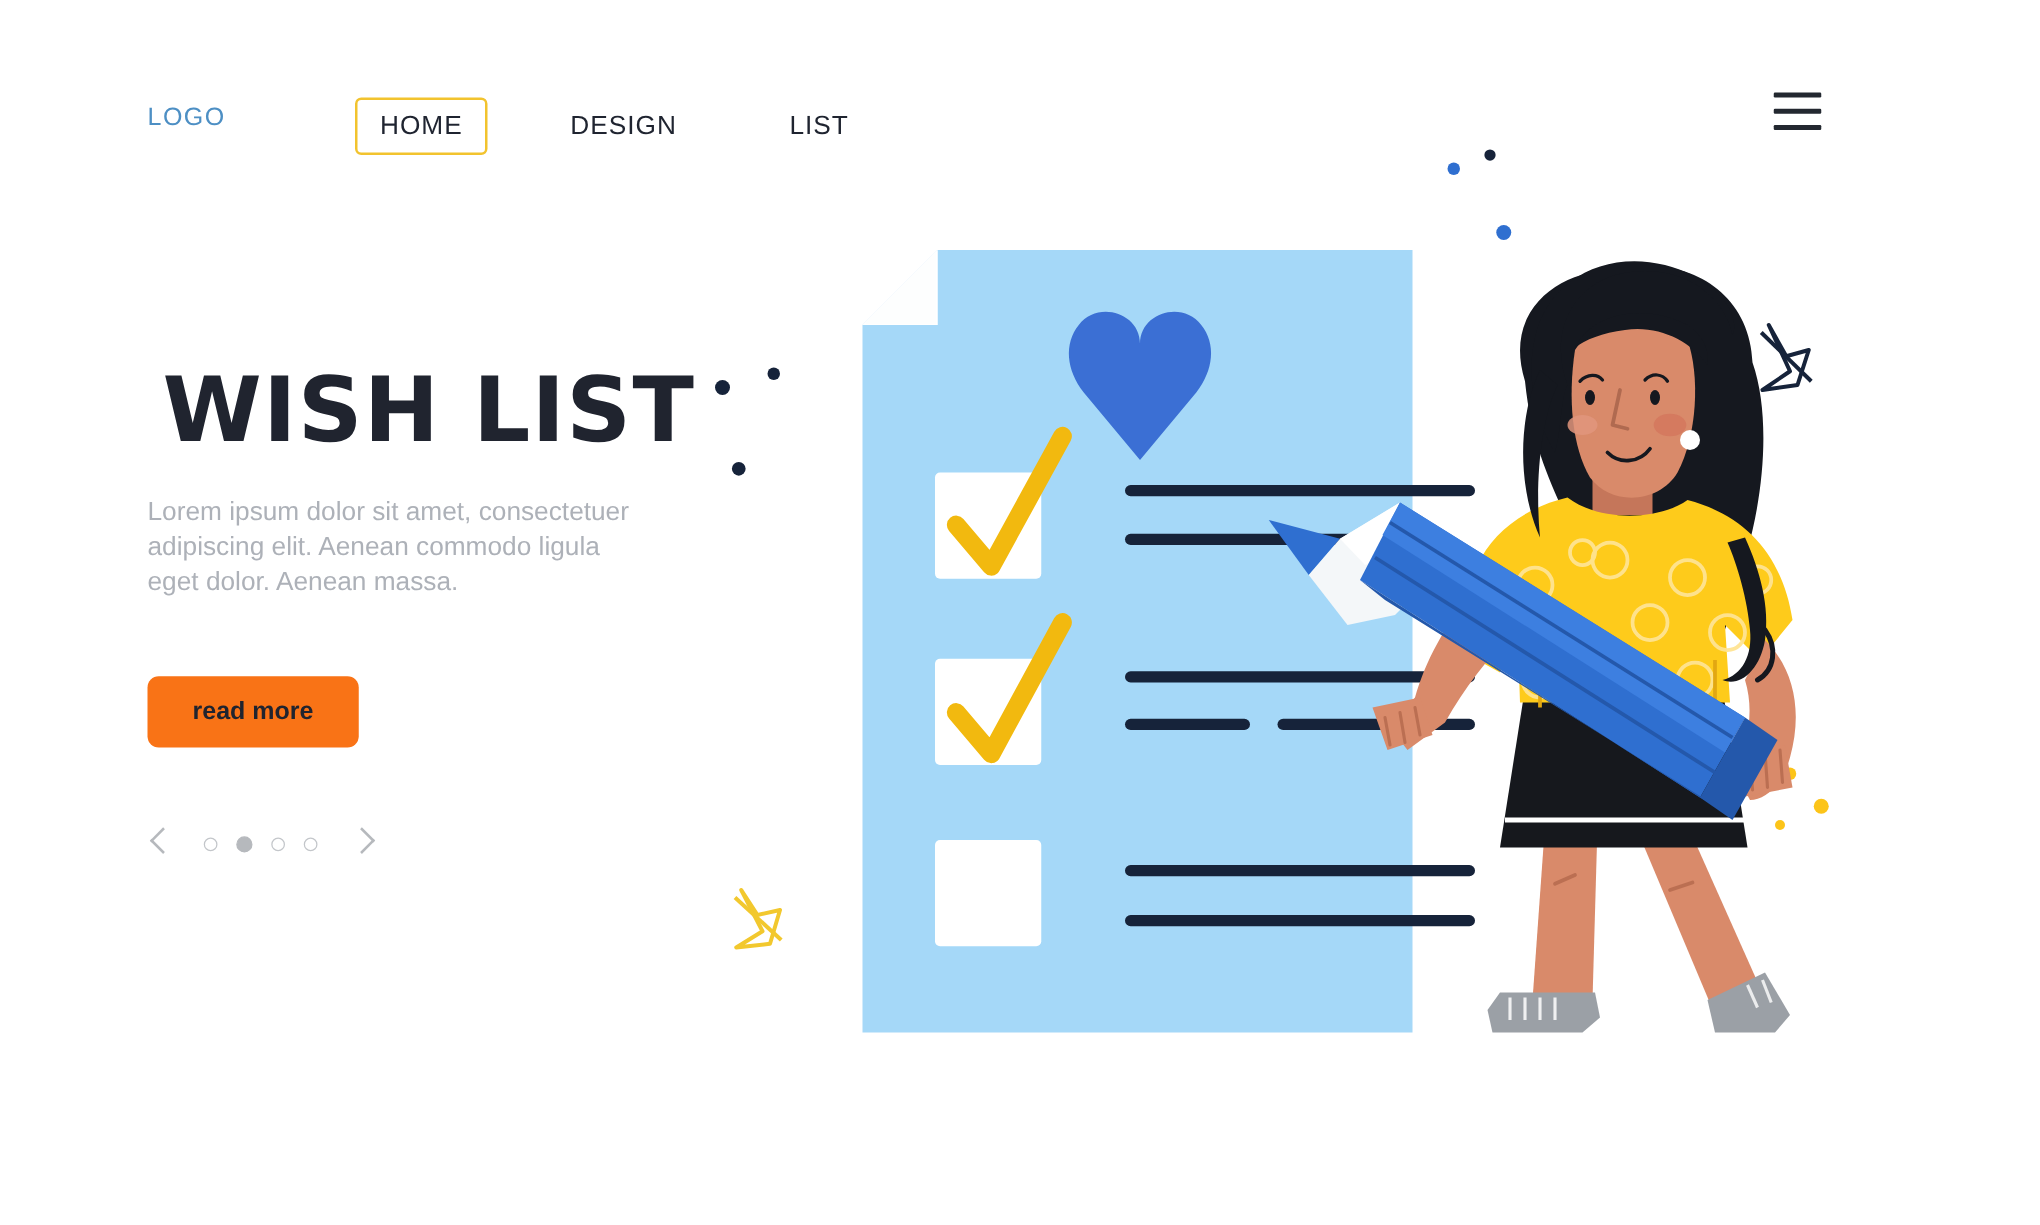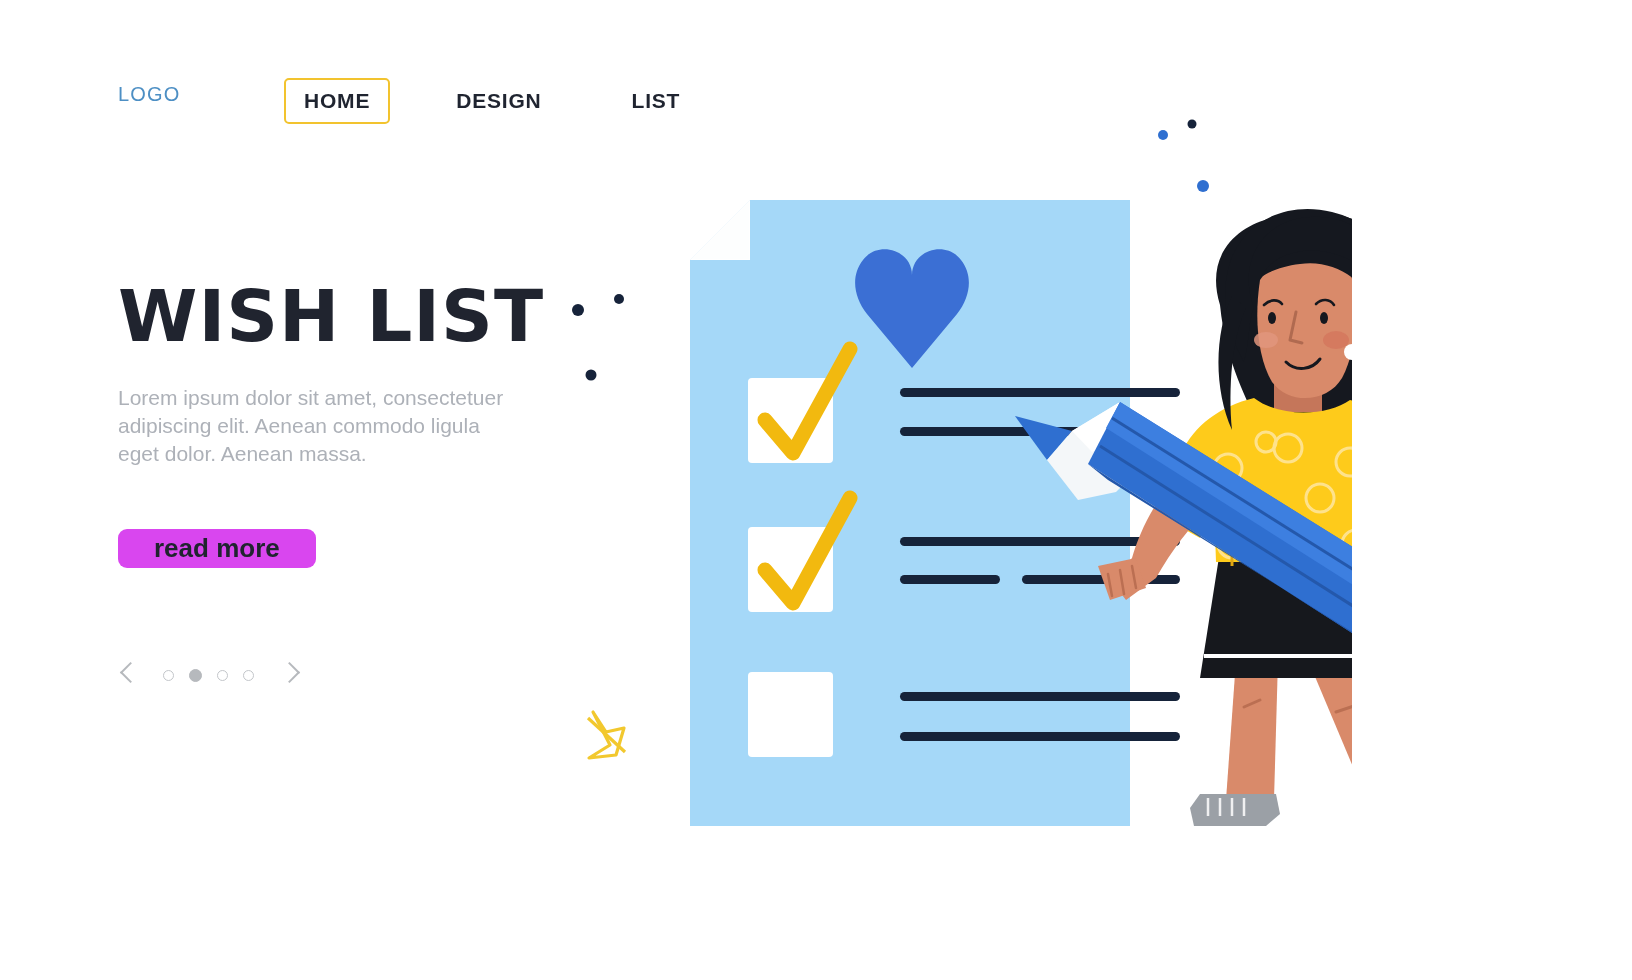--- a/index.html
+++ b/index.html
@@ -6,21 +6,21 @@
     margin: 0;
     padding: 0;
     background: #ffffff;
   }
   body {
     font-family: "Liberation Sans", sans-serif;
     -webkit-font-smoothing: antialiased;
   }
   .page {
     position: relative;
-    width: 1352px;
+    width: 1632px;
     height: 980px;
     background: #ffffff;
     overflow: hidden;
   }
 
   
   .navbar {
     position: absolute;
     left: 0;
     top: 0;
@@ -47,21 +47,20 @@
   }
   .nav-item {
     font-size: 21px;
     letter-spacing: 0.8px;
     color: #1f2430;
     padding: 9px 18px;
     border: 2px solid transparent;
     border-radius: 5px;
     background: transparent;
     cursor: pointer;
-    font-weight: bold;
   }
   .nav-item.active {
     border-color: #f2c32e;
   }
   .nav-spacer-1 { width: 46px; }
   .nav-spacer-2 { width: 50px; }
 
   .hamburger {
     position: absolute;
     left: 1419px;
@@ -88,41 +87,41 @@
     left: 118px;
     top: 278px;
     width: 470px;
   }
   .hero-title {
     font-size: 72px;
     line-height: 76px;
     font-weight: 700;
     letter-spacing: 1px;
     color: #20242f;
-    margin: 0;
+    margin: 12px;
     font-family: "DejaVu Sans", sans-serif;
   }
   .hero-text {
     margin: 30px 0 16px 0;
     font-size: 21px;
     line-height: 28px;
     color: #adb1b8;
     font-family: "Liberation Sans", sans-serif;
     width: 400px;
   }
   .read-more {
     margin-top: 45px;
     display: inline-block;
-    background: #d946ef;
+    background: #f97316;
     color: #20242f;
     border: none;
     border-radius: 9px;
-    font-size: 26px;
+    font-size: 20px;
     font-weight: 700;
-    padding: 4px 36px;
+    padding: 17px 36px;
     cursor: pointer;
     font-family: "Liberation Sans", sans-serif;
   }
 
   
   .carousel {
     position: absolute;
     left: 118px;
     top: 660px;
     display: flex;

